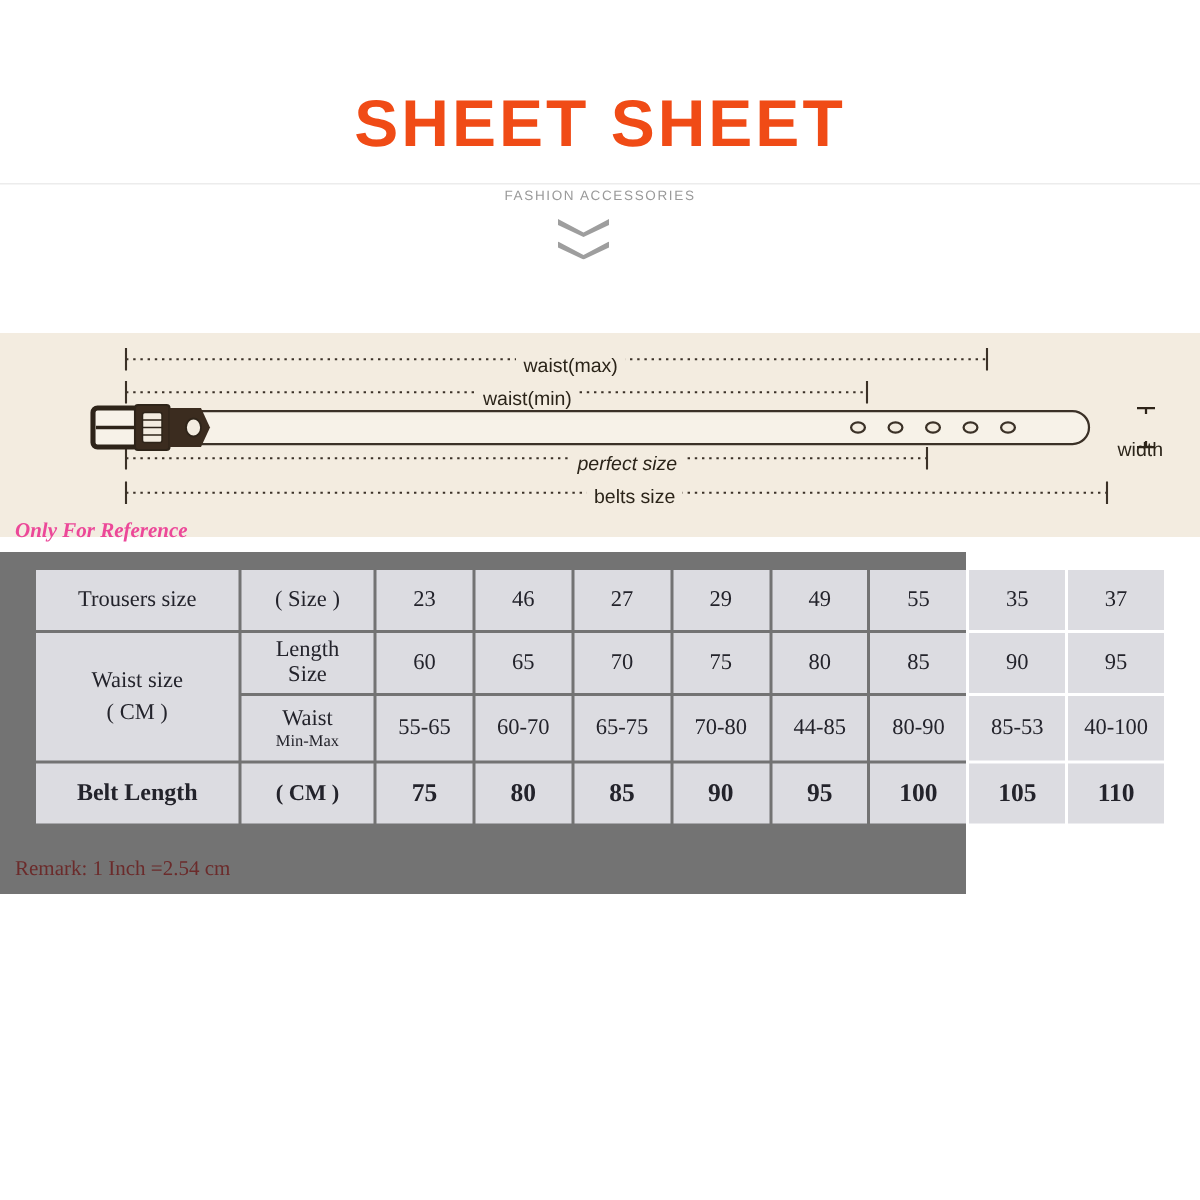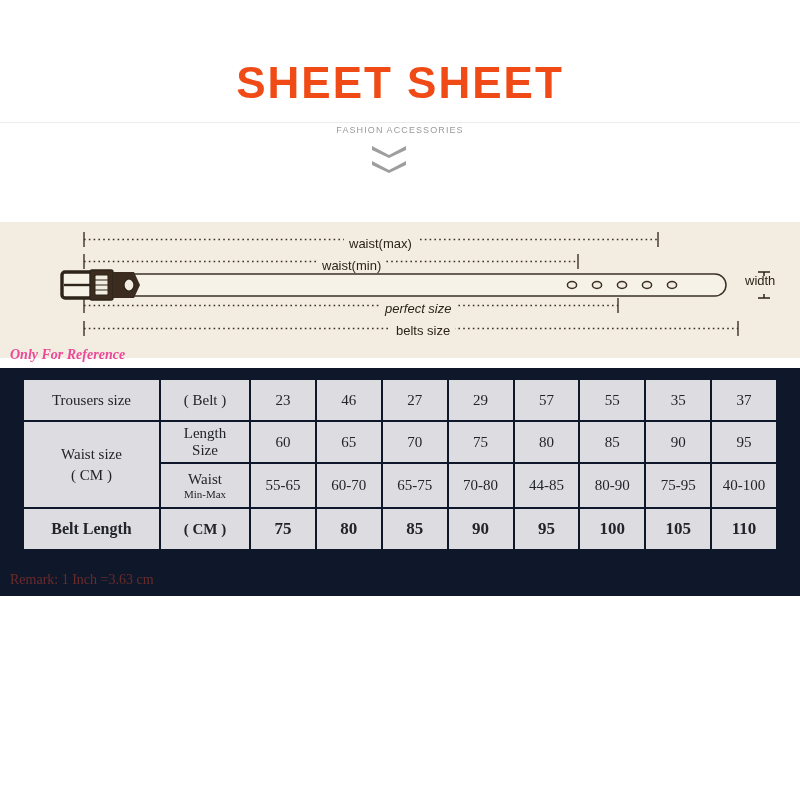--- a/index.html
+++ b/index.html
@@ -94,22 +94,22 @@
     font-style: italic;
     font-weight: bold;
     font-size: 14px;
     color: #ec4899;
   }
 
   
   .table-band {
     position: absolute;
     left: 0; top: 368px;
-    width: 800px; height: 228px;
-    background: #0f172a;
+    width: 644px; height: 228px;
+    background: #737373;
   }
   table.size-table {
     position: absolute;
     left: 22px; top: 10px;
     width: 756px;
     border-collapse: separate;
     border-spacing: 2px;
     table-layout: fixed;
   }
   table.size-table td {
@@ -236,36 +236,36 @@
       <line x1="764" y1="50" x2="764" y2="54"></line>
       <line x1="758" y1="76" x2="770" y2="76"></line>
       <line x1="764" y1="72" x2="764" y2="76"></line>
     </g>
   </svg>
 
   <span class="dim-label lbl-waist-max" style="top:14px;">waist(max)</span>
   <span class="dim-label lbl-waist-min" style="top:36px;">waist(min)</span>
   <span class="dim-label lbl-perfect" style="top:79px;">perfect size</span>
   <span class="dim-label lbl-belts" style="top:101px;">belts size</span>
-  <span class="dim-label lbl-width" style="top:51px;">width</span>
+  <span class="dim-label lbl-width" style="top:70px;">width</span>
 </div>
 
 <div class="only-ref">Only For Reference</div>
 
 <div class="table-band">
   <table class="size-table">
     <tbody>
         <tr>
       <td class="label-cell">Trousers size</td>
-      <td class="unit-cell">( Belt )</td>
+      <td class="unit-cell">( Size )</td>
       <td>23</td>
       <td>46</td>
       <td>27</td>
       <td>29</td>
-      <td>57</td>
+      <td>49</td>
       <td>55</td>
       <td>35</td>
       <td>37</td>
     </tr>
     <tr>
       <td class="label-cell" rowspan="2">
         <span class="waist-label">
           <span>Waist size</span>
           <span class="l2">( CM )</span>
         </span>
@@ -287,40 +287,40 @@
       <td class="unit-cell unit-serif">
         <span>Waist</span>
         <span class="small-sub">Min-Max</span>
       </td>
       <td>55-65</td>
       <td>60-70</td>
       <td>65-75</td>
       <td>70-80</td>
       <td>44-85</td>
       <td>80-90</td>
-      <td>75-95</td>
+      <td>85-53</td>
       <td>40-100</td>
     </tr>
     <tr class="belt-row">
       <td class="label-cell">Belt Length</td>
       <td class="unit-cell">( CM )</td>
       <td>75</td>
       <td>80</td>
       <td>85</td>
       <td>90</td>
       <td>95</td>
       <td>100</td>
       <td>105</td>
       <td>110</td>
     </tr>
   </tbody>
     </table>
 </div>
 
-<div class="remark">Remark: 1 Inch =3.63 cm</div>
+<div class="remark">Remark: 1 Inch =2.54 cm</div>
 
 <div class="cta">
   
   
 
   
 
   
 </div>
 

